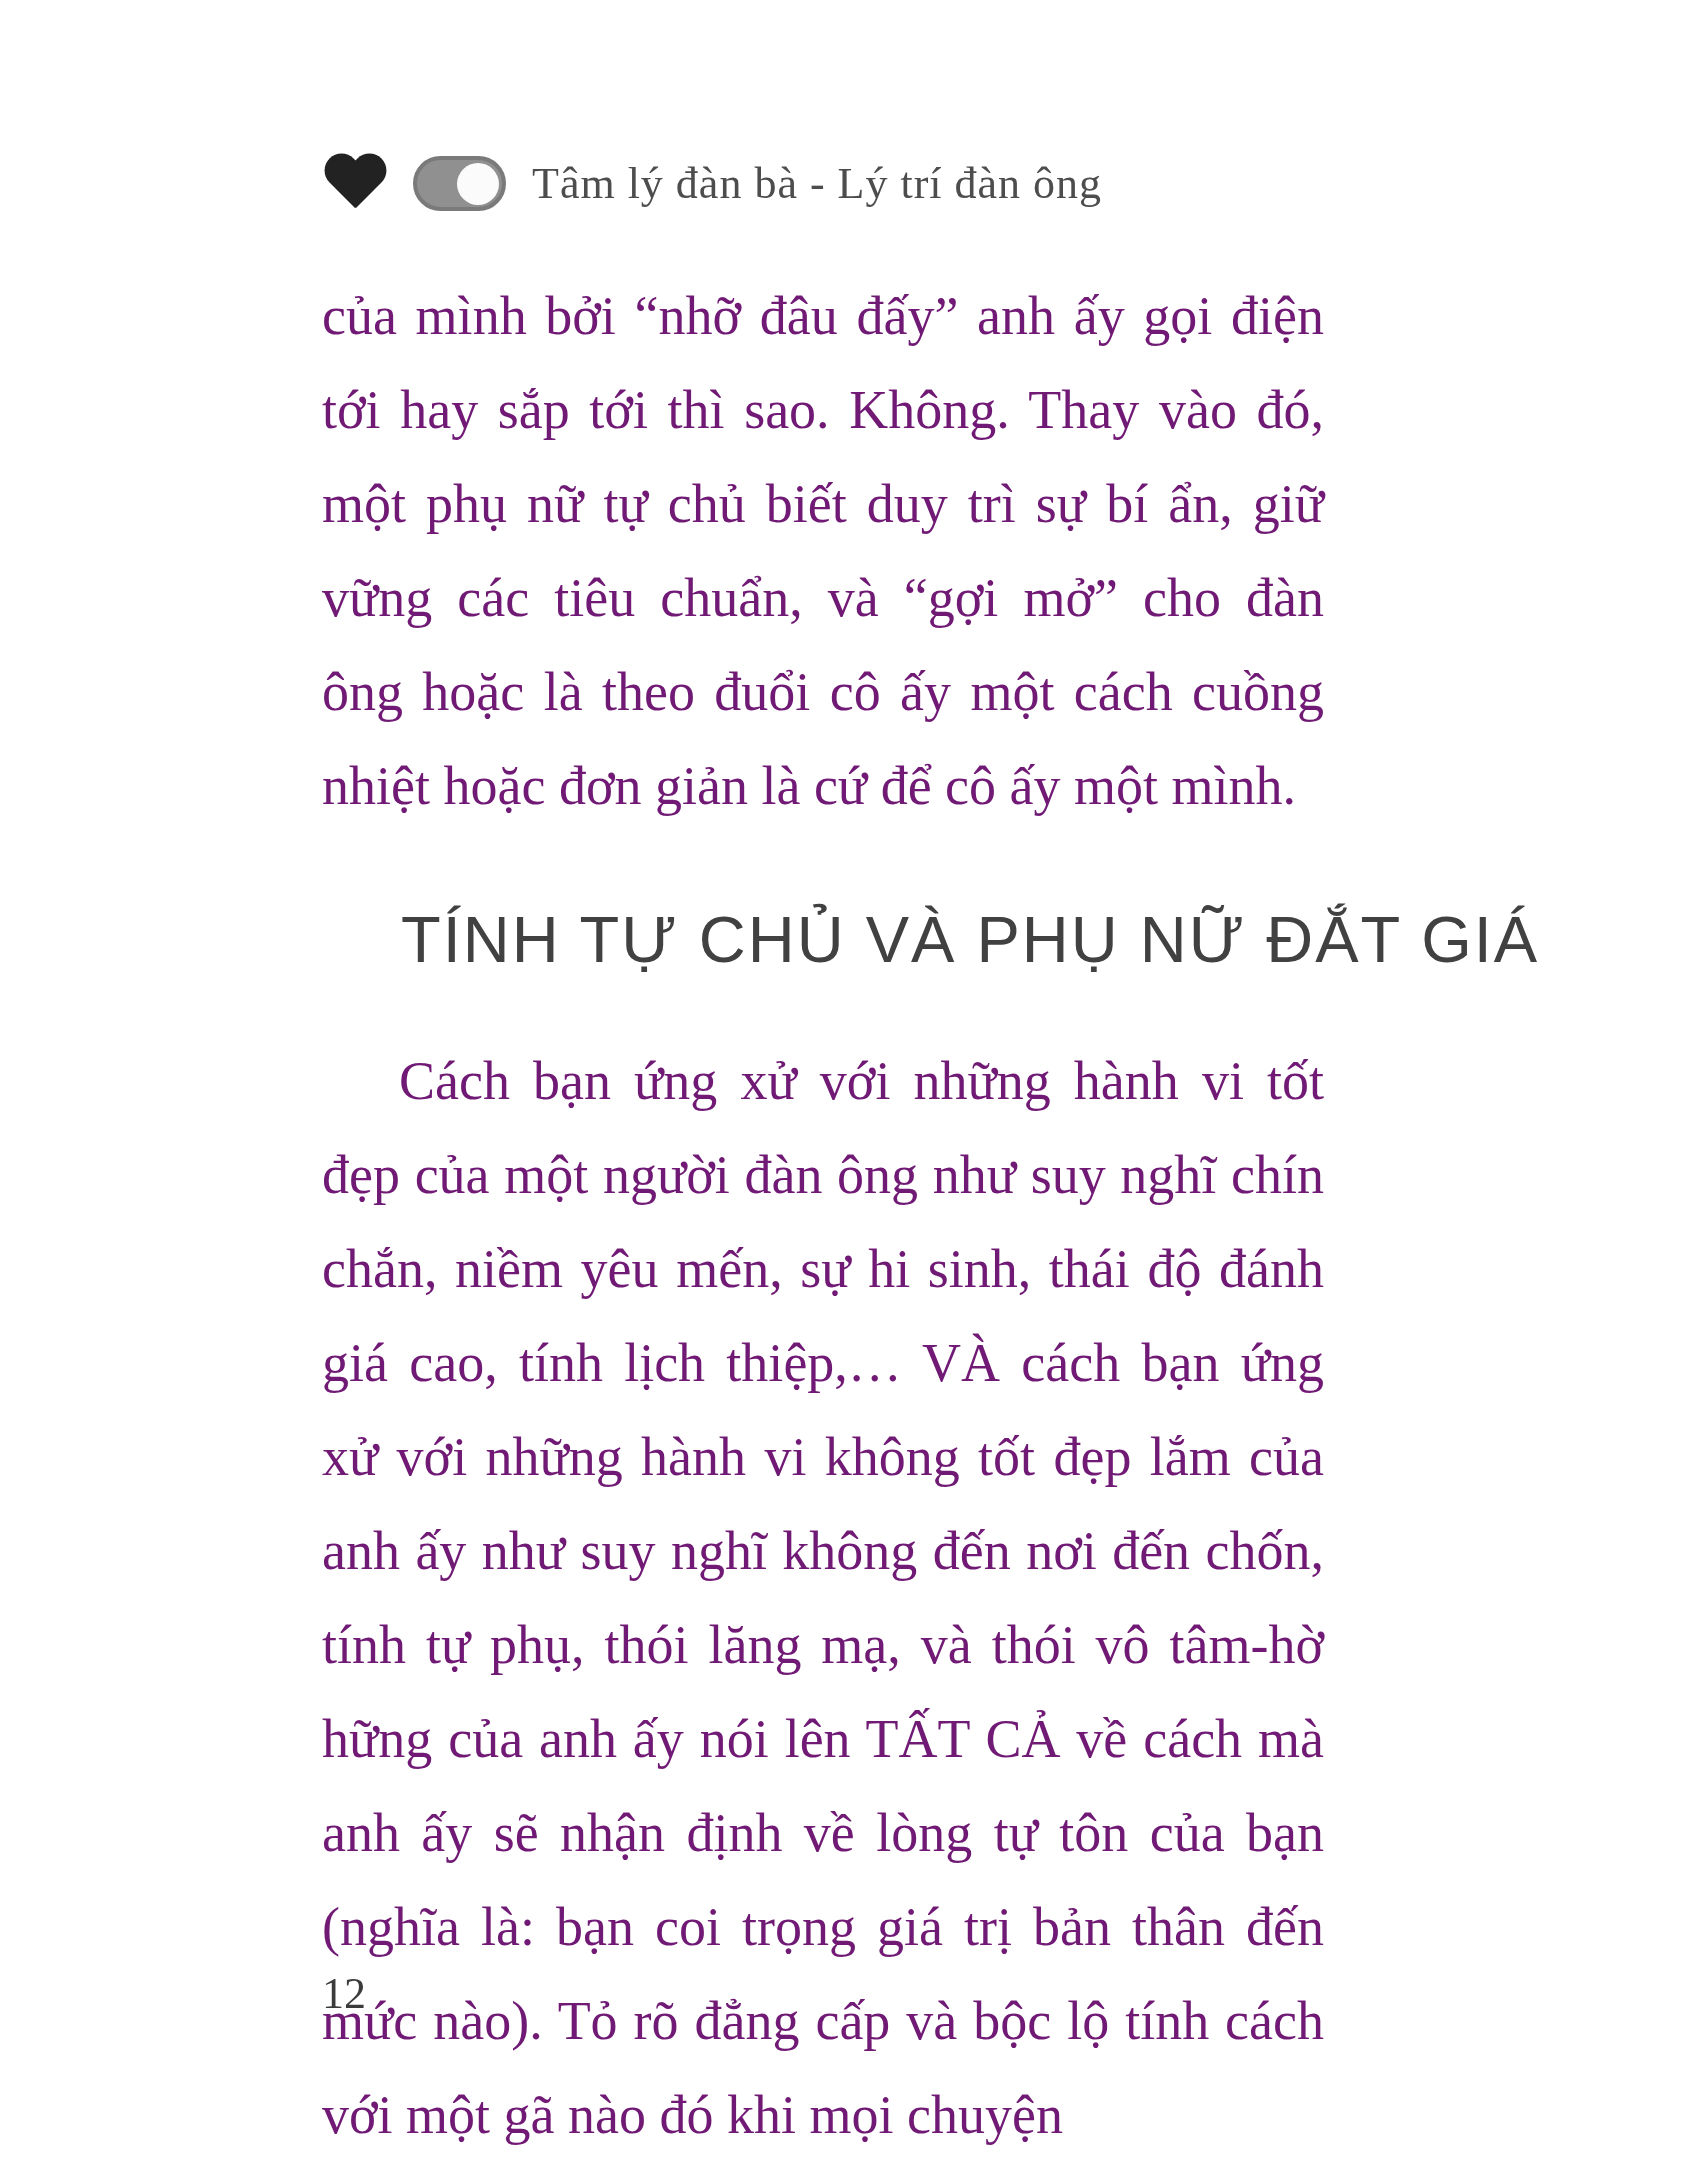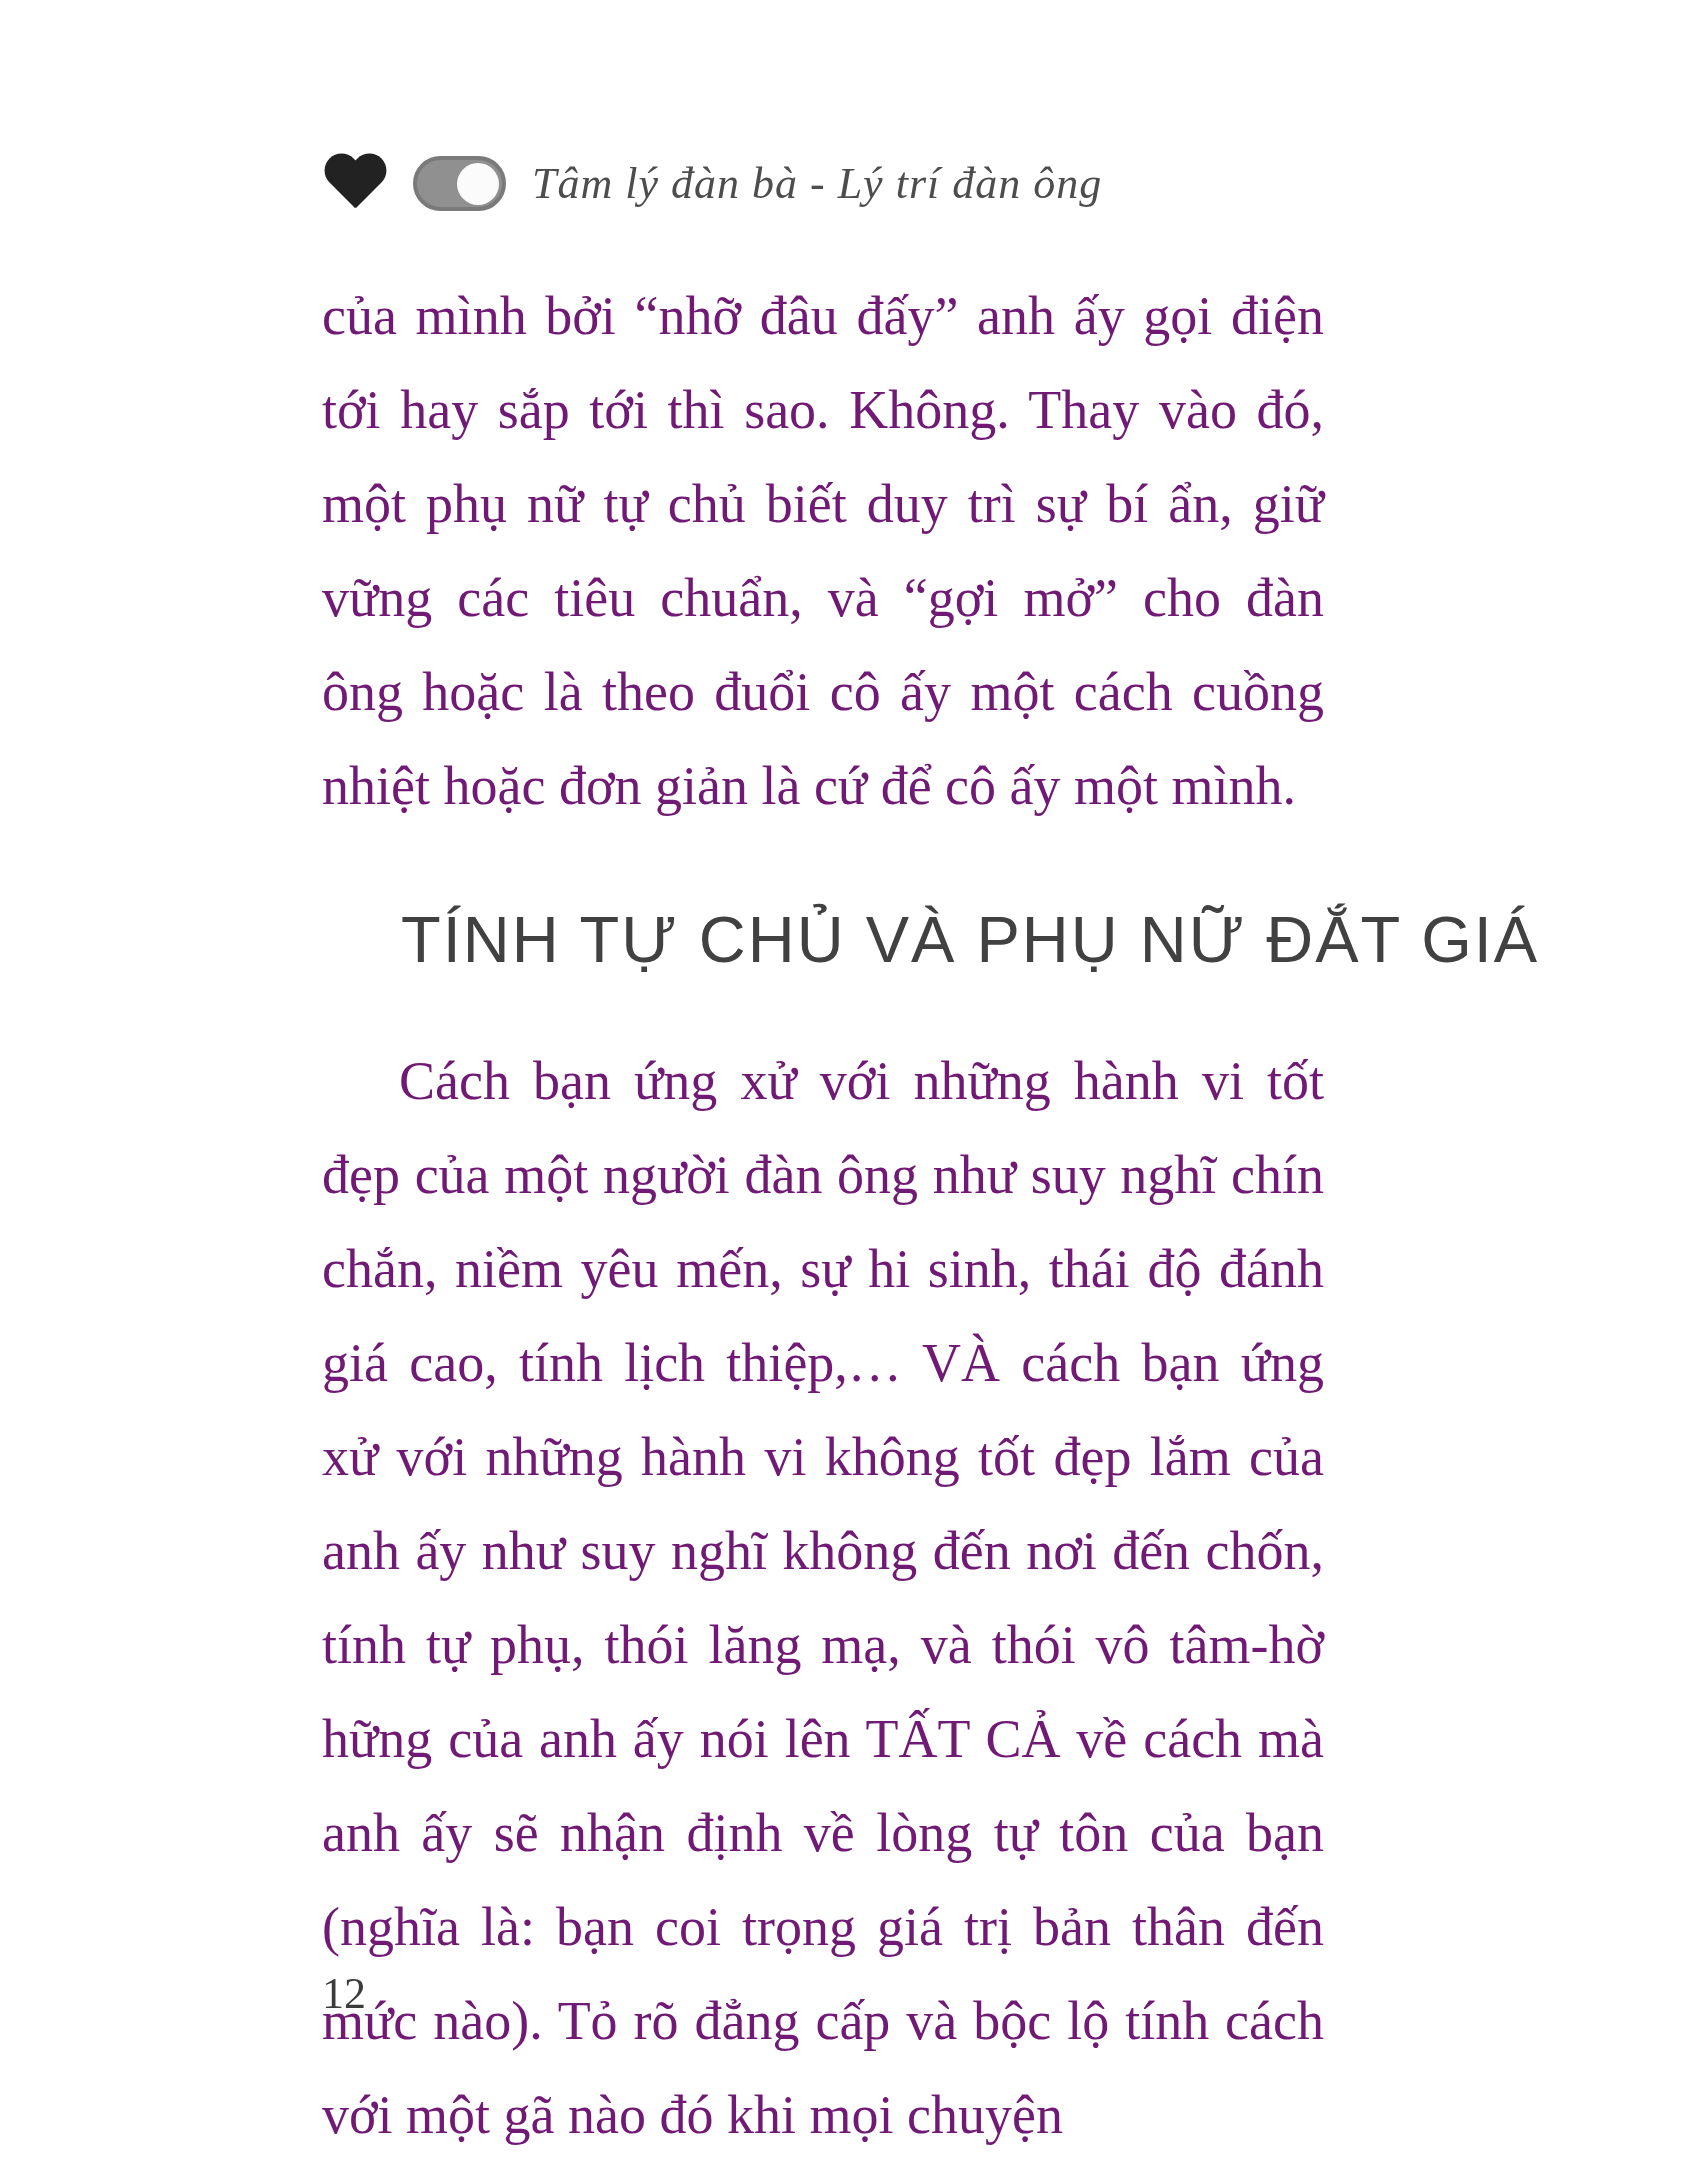--- a/index.html
+++ b/index.html
@@ -69,21 +69,20 @@
   .toggle .knob {
     position: absolute;
     top: 3px;
     right: 3px;
     width: 42px;
     height: 42px;
     border-radius: 50%;
     background: #fbfbfb;
   }
   .header-title {
-    font-style: italic;
     font-size: 44px;
     letter-spacing: 1px;
     color: #4d4d4d;
     white-space: nowrap;
   }
   
   .body-par {
     font-size: 54px;
     line-height: 94px;
     text-align: justify;

